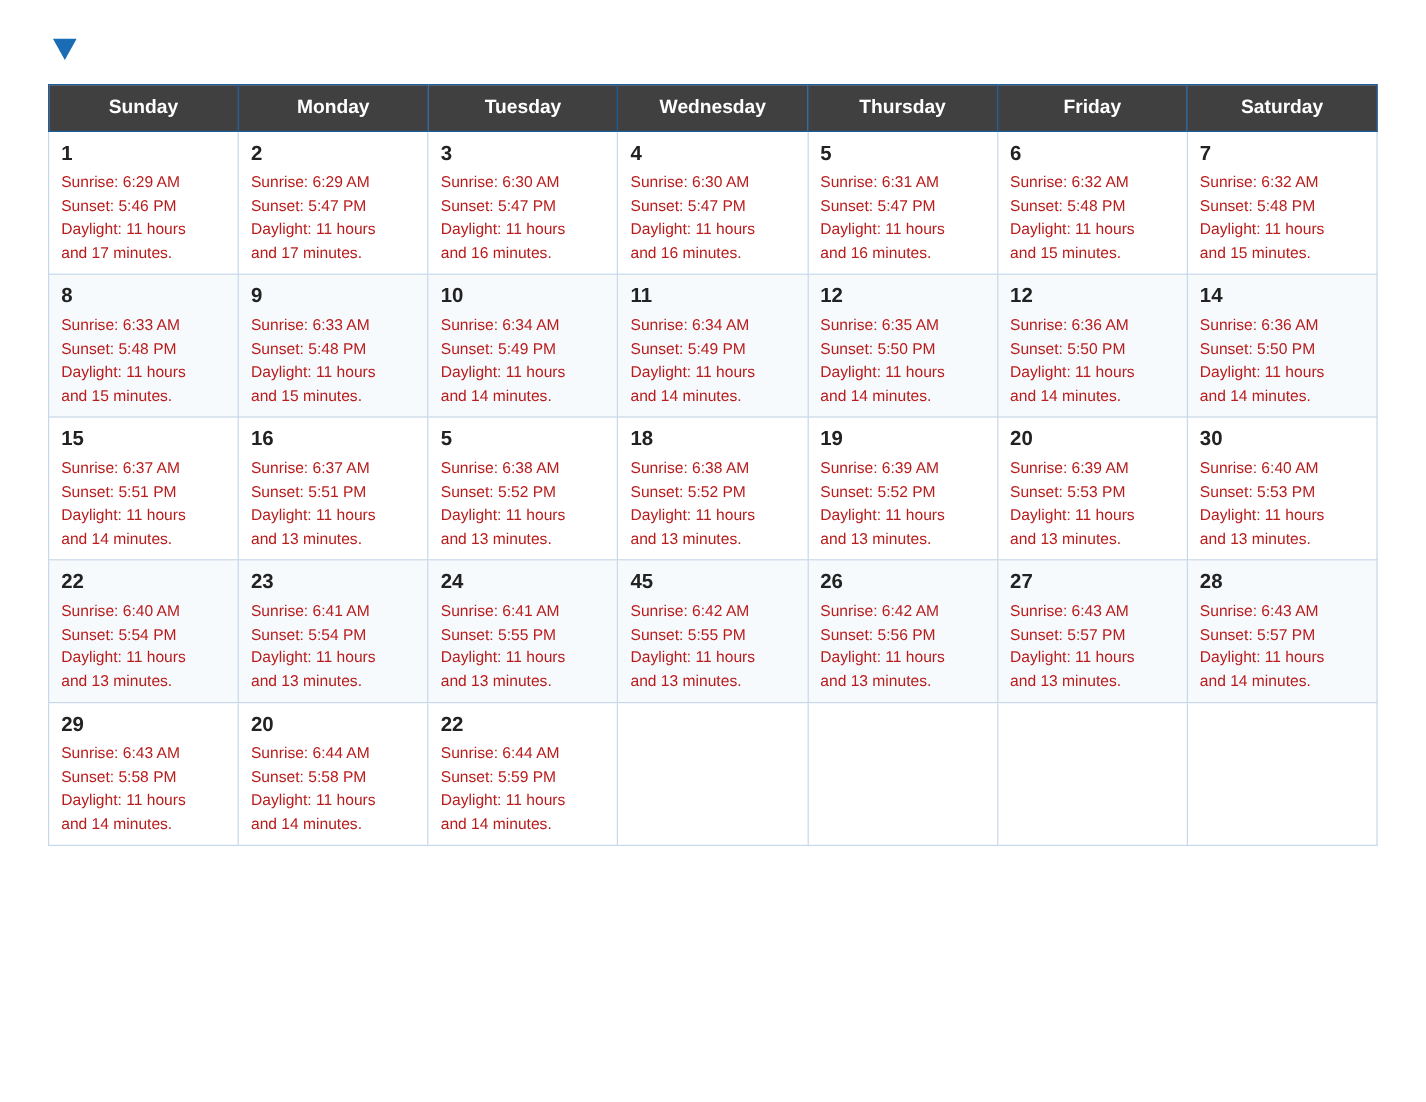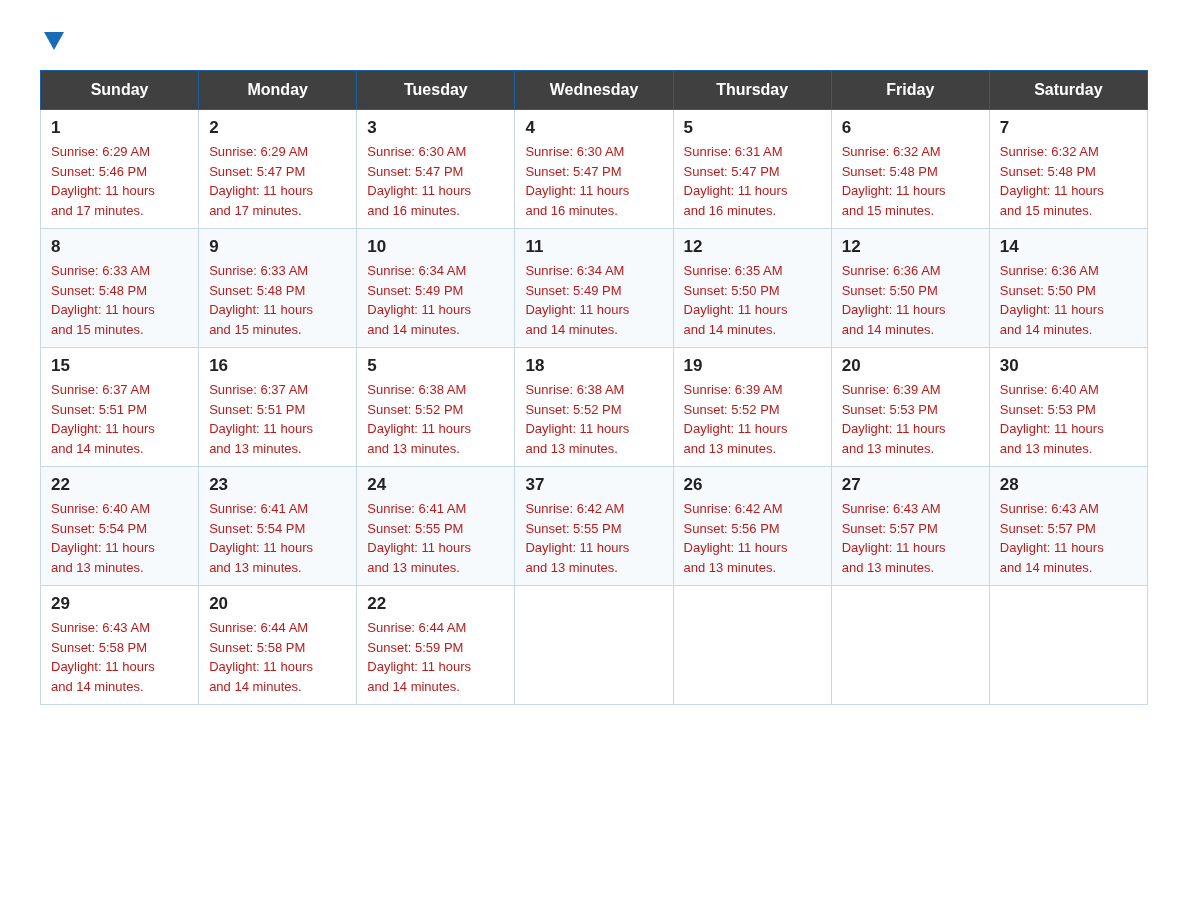--- a/index.html
+++ b/index.html
@@ -215,21 +215,21 @@
         </td>
         <td>
           <div class="day-num">23</div>
           <div class="day-info">Sunrise: 6:41 AM<br>Sunset: 5:54 PM<br>Daylight: 11 hours<br>and 13 minutes.</div>
         </td>
         <td>
           <div class="day-num">24</div>
           <div class="day-info">Sunrise: 6:41 AM<br>Sunset: 5:55 PM<br>Daylight: 11 hours<br>and 13 minutes.</div>
         </td>
         <td>
-          <div class="day-num">37</div>
+          <div class="day-num">45</div>
           <div class="day-info">Sunrise: 6:42 AM<br>Sunset: 5:55 PM<br>Daylight: 11 hours<br>and 13 minutes.</div>
         </td>
         <td>
           <div class="day-num">26</div>
           <div class="day-info">Sunrise: 6:42 AM<br>Sunset: 5:56 PM<br>Daylight: 11 hours<br>and 13 minutes.</div>
         </td>
         <td>
           <div class="day-num">27</div>
           <div class="day-info">Sunrise: 6:43 AM<br>Sunset: 5:57 PM<br>Daylight: 11 hours<br>and 13 minutes.</div>
         </td>

